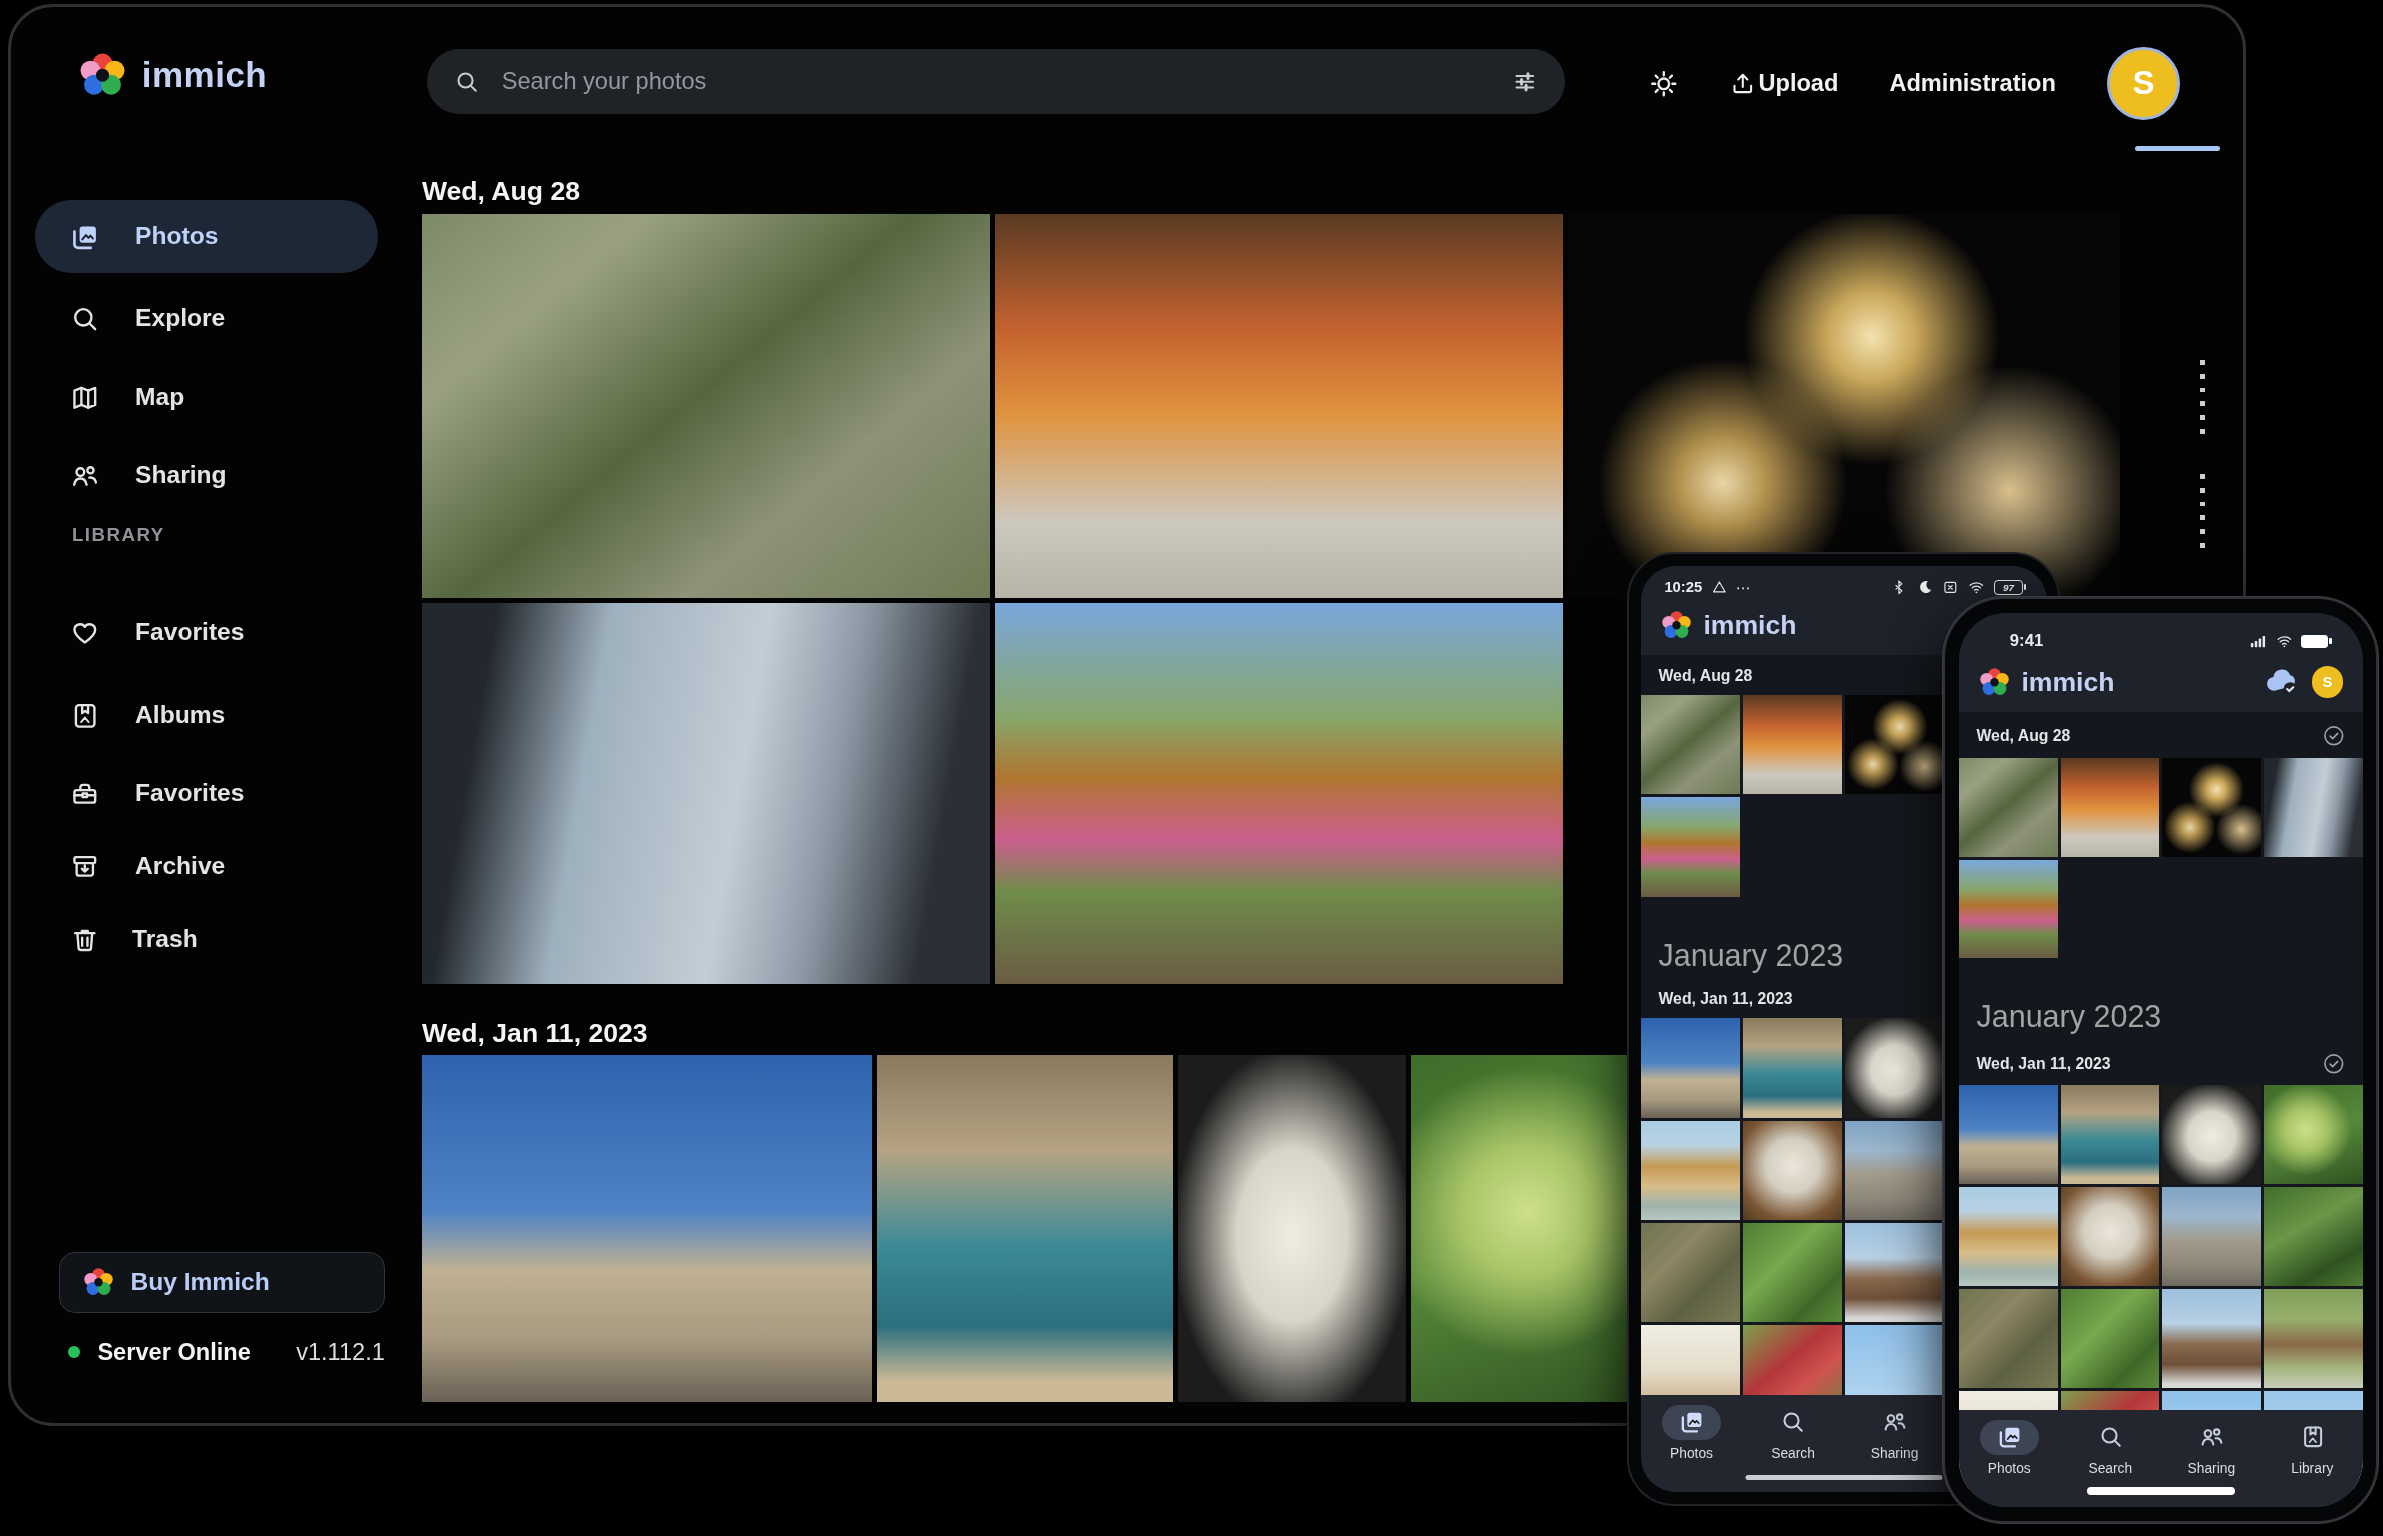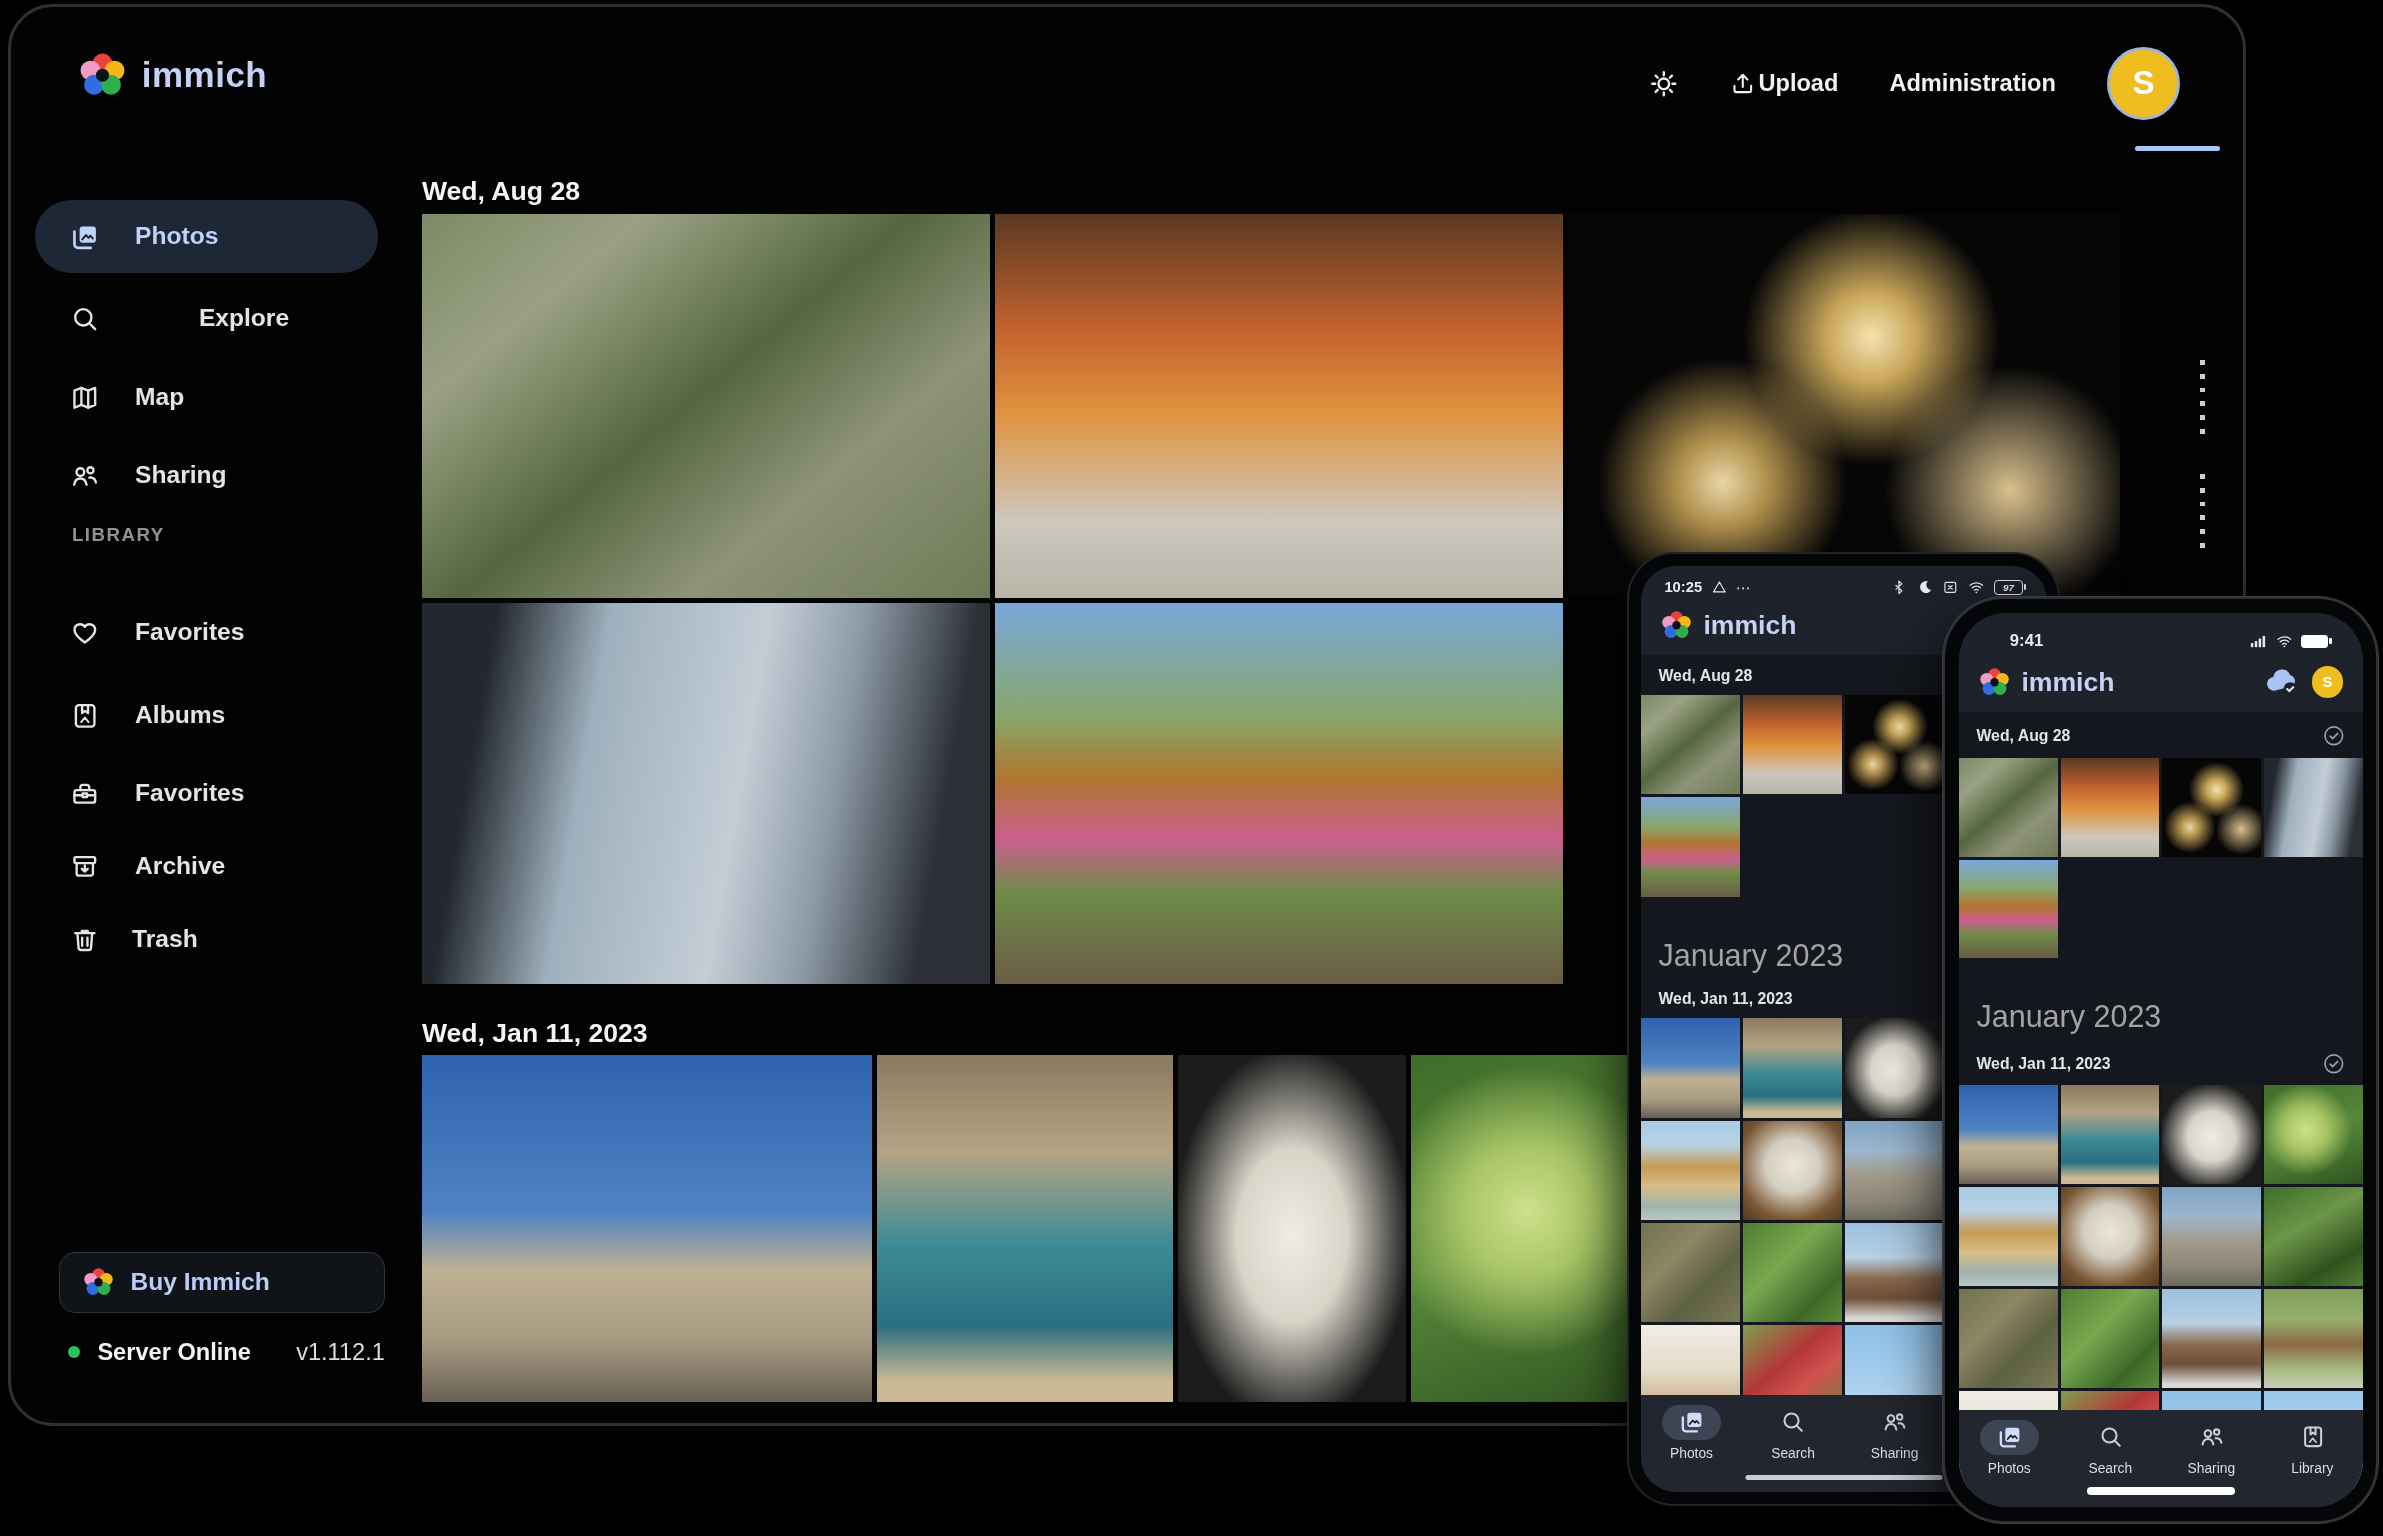--- a/index.html
+++ b/index.html
@@ -140,20 +140,35 @@
           <circle cx="9.5" cy="14.5" r="7" fill="#f09bc8"></circle>
           <circle cx="26.5" cy="14.5" r="7" fill="#f7b718"></circle>
           <circle cx="12" cy="24.5" r="7" fill="#2f6ee0"></circle>
           <circle cx="24" cy="24.5" r="7" fill="#2fae50"></circle>
           <circle cx="18" cy="17.8" r="4.6" fill="#0e1116"></circle>
         </svg>
       </span>
     <span class="brand-text">immich</span>
   </div>
 
+  <div class="search">
+    <span class="sicon">
+        <svg viewBox="0 0 20 20" fill="none" stroke="currentColor" stroke-width="1.6" stroke-linecap="round" stroke-linejoin="round">
+          <circle cx="9" cy="9" r="5.5"></circle>
+          <path d="M13.2 13.2 17 17"></path>
+        </svg>
+      </span>
+    <input placeholder="Search your photos" style="">
+    <span class="ticon">
+        <svg viewBox="0 0 20 20" fill="none" stroke="currentColor" stroke-width="1.6" stroke-linecap="round" stroke-linejoin="round">
+          <path d="M3.5 5.5h13M3.5 10h13M3.5 14.5h13"></path>
+          <path d="M12.5 3.7v3.6M7.5 8.2v3.6M11 12.7v3.6" stroke-width="2.4"></path>
+        </svg>
+      </span>
+  </div>
 
   <div class="top-actions">
     <span class="icon-btn">
         <svg viewBox="0 0 20 20" fill="none" stroke="currentColor" stroke-width="1.6" stroke-linecap="round" stroke-linejoin="round">
           <circle cx="10" cy="10" r="3.6"></circle>
           <path d="M10 2.2v2M10 15.8v2M2.2 10h2M15.8 10h2M4.5 4.5l1.4 1.4M14.1 14.1l1.4 1.4M15.5 4.5l-1.4 1.4M5.9 14.1l-1.4 1.4"></path>
         </svg>
       </span>
     <span class="upload-btn">
       <span class="uicon">
@@ -174,21 +189,21 @@
         <span class="ic">
           <svg viewBox="0 0 20 20" fill="none">
             <rect x="6.5" y="3" width="11" height="11" rx="2" fill="currentColor"></rect>
             <path d="M3 6.5V15a2.5 2.5 0 0 0 2.5 2.5H14" stroke="currentColor" stroke-width="1.8" stroke-linecap="round"></path>
             <path d="M8.3 11.8 10.8 8.8l1.7 1.9 1.3-1.5 1.7 2" stroke="#1d222a" stroke-width="1.3" fill="none" stroke-linecap="round" stroke-linejoin="round"></path>
           </svg>
         </span>
         <span class="lbl">Photos</span>
         <span class="inf"></span>
       </div>
-      <div class="side-item" style="top: 284px; text-align: center;">
+      <div class="side-item" style="top: 284px;">
         <span class="ic">
           <svg viewBox="0 0 20 20" fill="none" stroke="currentColor" stroke-width="1.6" stroke-linecap="round" stroke-linejoin="round">
             <circle cx="9" cy="9" r="5.5"></circle>
             <path d="M13.2 13.2 17 17"></path>
           </svg>
         </span>
         <span class="lbl">Explore</span>
 
       </div>
       <div class="side-item" style="top: 363px;">

